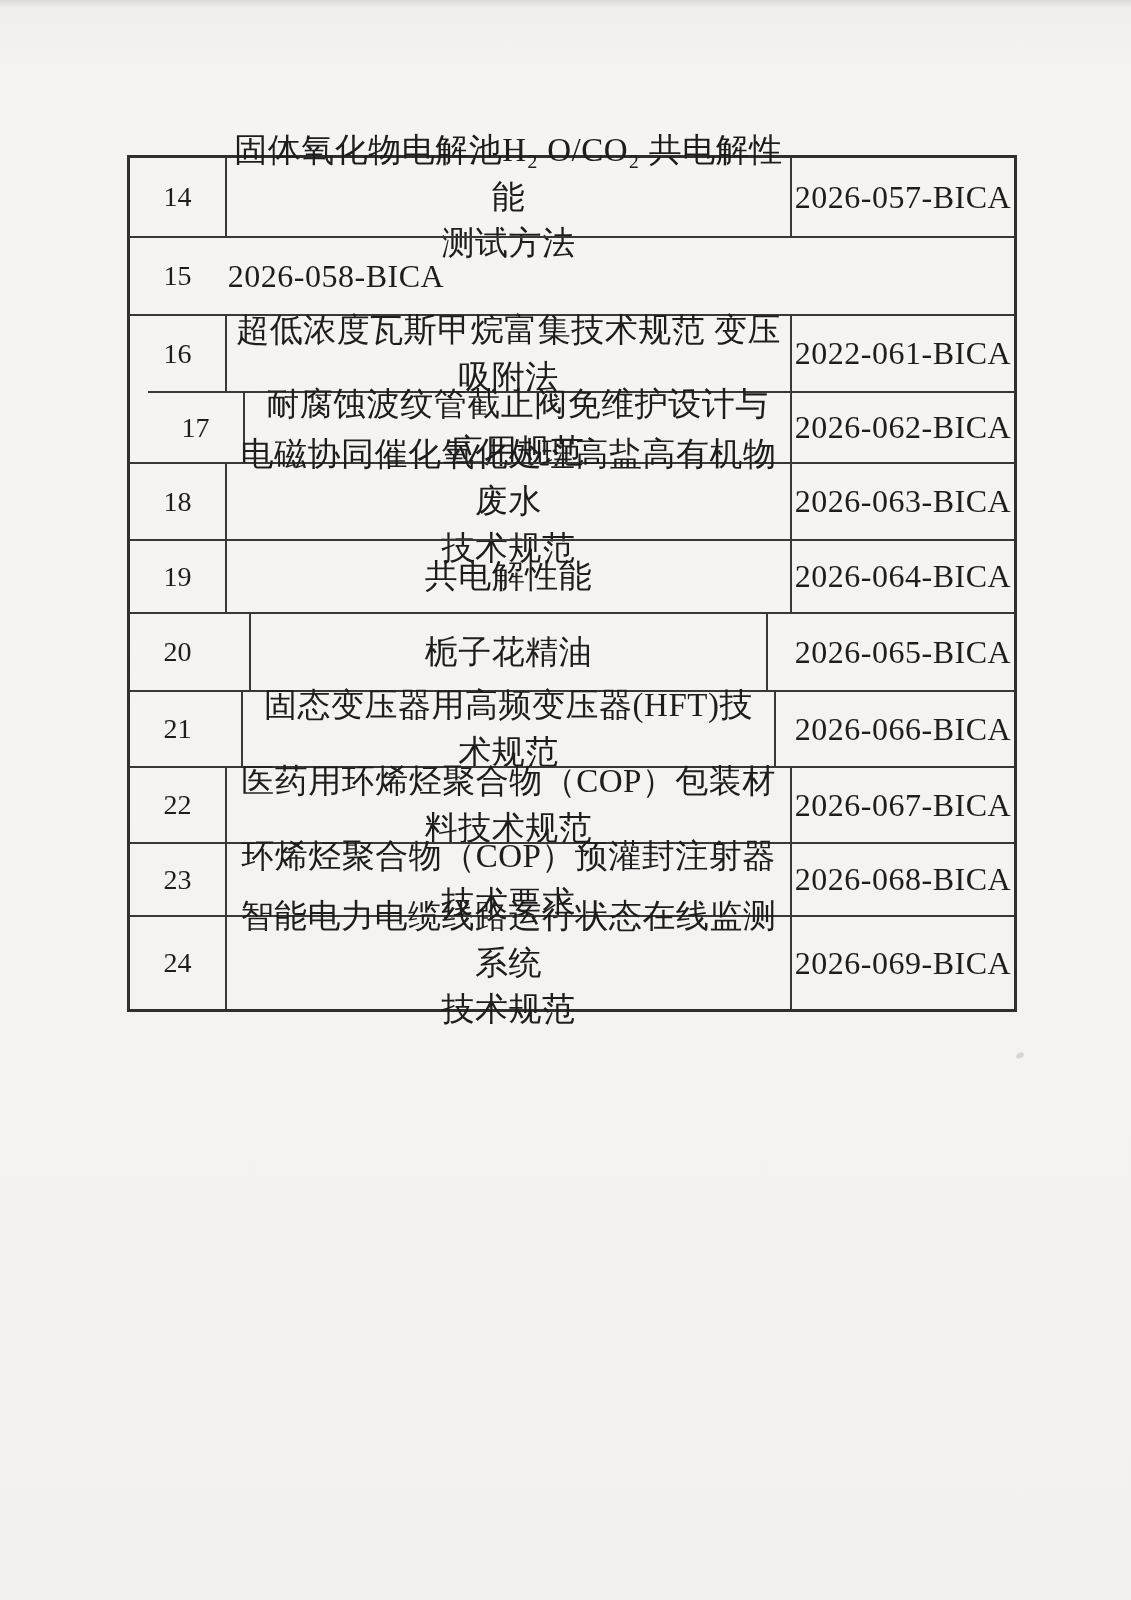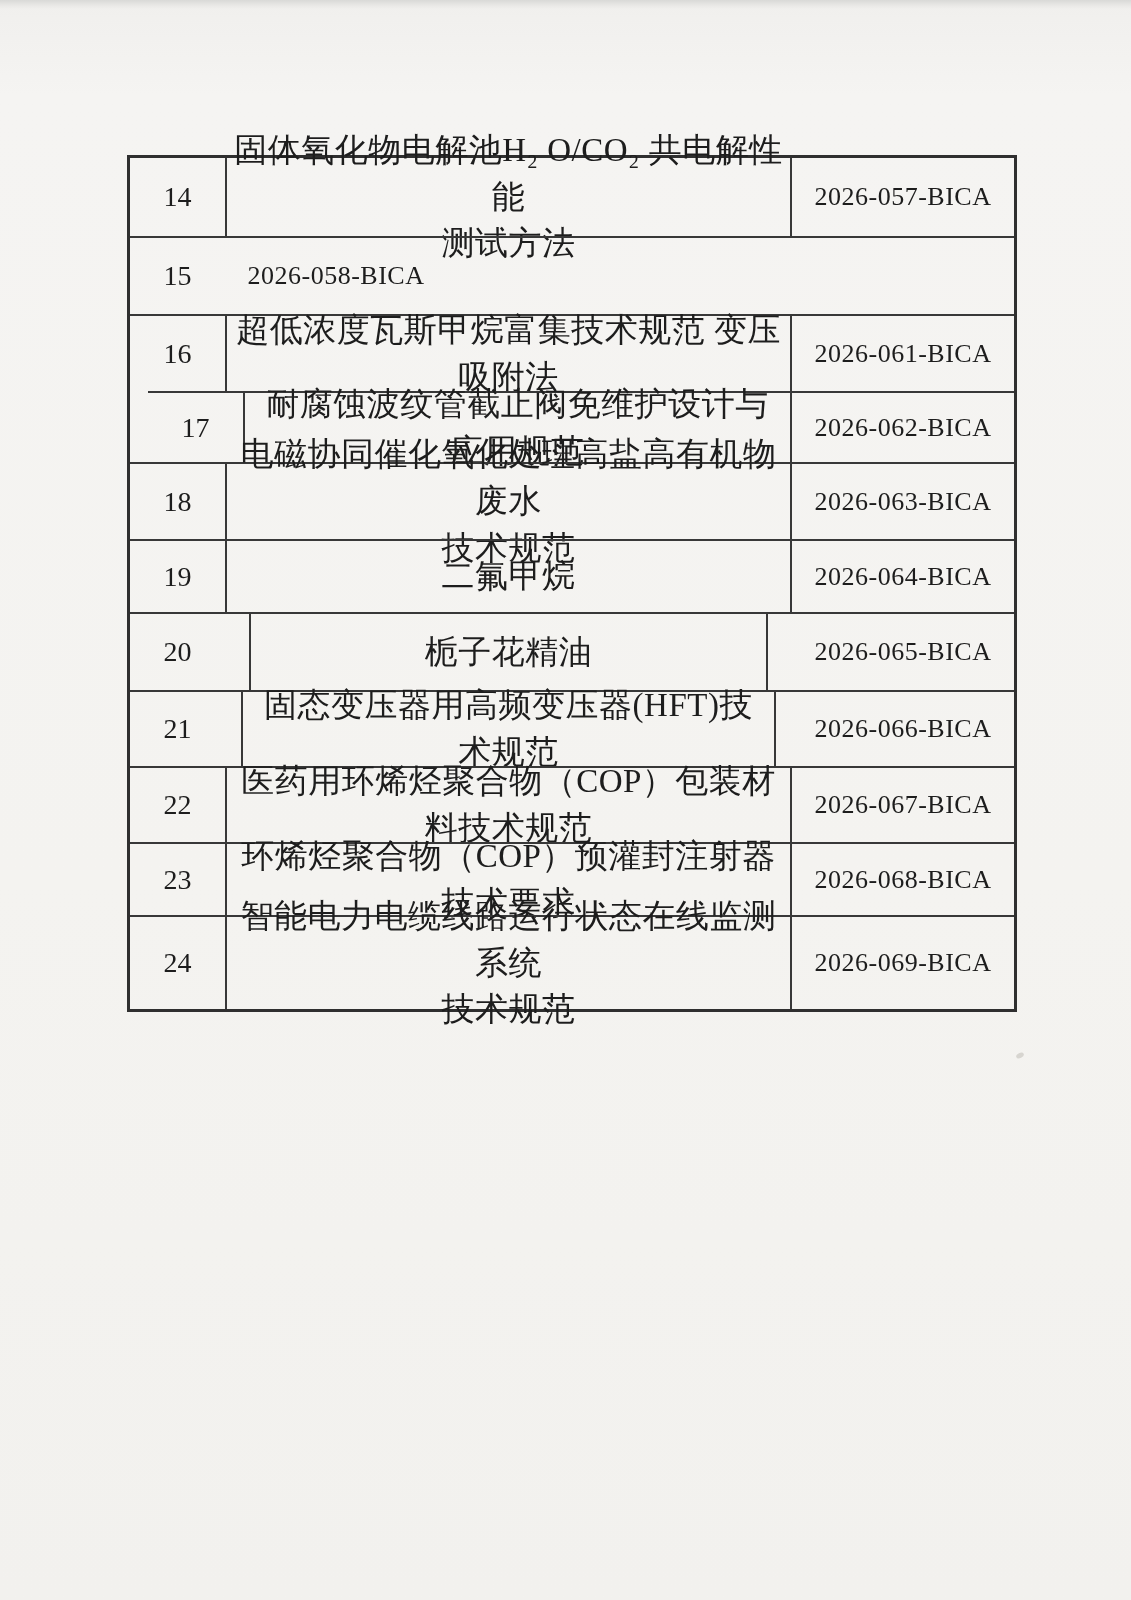--- a/index.html
+++ b/index.html
@@ -82,21 +82,21 @@
     border-right: 2px solid #383838;
     font-size: 33px;
     line-height: 1.42;
     white-space: pre-line;
     padding: 2px 6px;
     letter-spacing: 0.5px;
   }
   .td-code {
     width: 222px;
     flex: 0 0 222px;
-    font-size: 26px;
+    font-size: 32px;
     letter-spacing: 0.5px;
   }
 </style>
 </head>
 <body>
 
 <div class="page">
   <div class="scan-edge-top"></div>
 
   <div class="doc-table">
@@ -109,39 +109,39 @@
     </div>
 
     <div class="tr">
       <div class="td td-no">15</div>
       <div class="td td-code">2026-058-BICA</div>
     </div>
 
     <div class="tr">
       <div class="td td-no">16</div>
       <div class="td td-name">超低浓度瓦斯甲烷富集技术规范  变压吸附法</div>
-      <div class="td td-code">2026-061-BICA</div>
+      <div class="td td-code">2022-061-BICA</div>
     </div>
 
     <div class="tr">
       <div class="td td-no">17</div>
       <div class="td td-name">耐腐蚀波纹管截止阀免维护设计与应用规范</div>
       <div class="td td-code">2026-062-BICA</div>
     </div>
 
     <div class="tr">
       <div class="td td-no">18</div>
       <div class="td td-name">电磁协同催化氧化处理高盐高有机物废水
 技术规范</div>
       <div class="td td-code">2026-063-BICA</div>
     </div>
 
     <div class="tr">
       <div class="td td-no">19</div>
-      <div class="td td-name">二氟甲烷</div>
+      <div class="td td-name">共电解性能</div>
       <div class="td td-code">2026-064-BICA</div>
     </div>
 
     <div class="tr">
       <div class="td td-no">20</div>
       <div class="td td-name">栀子花精油</div>
       <div class="td td-code">2026-065-BICA</div>
     </div>
 
     <div class="tr">

